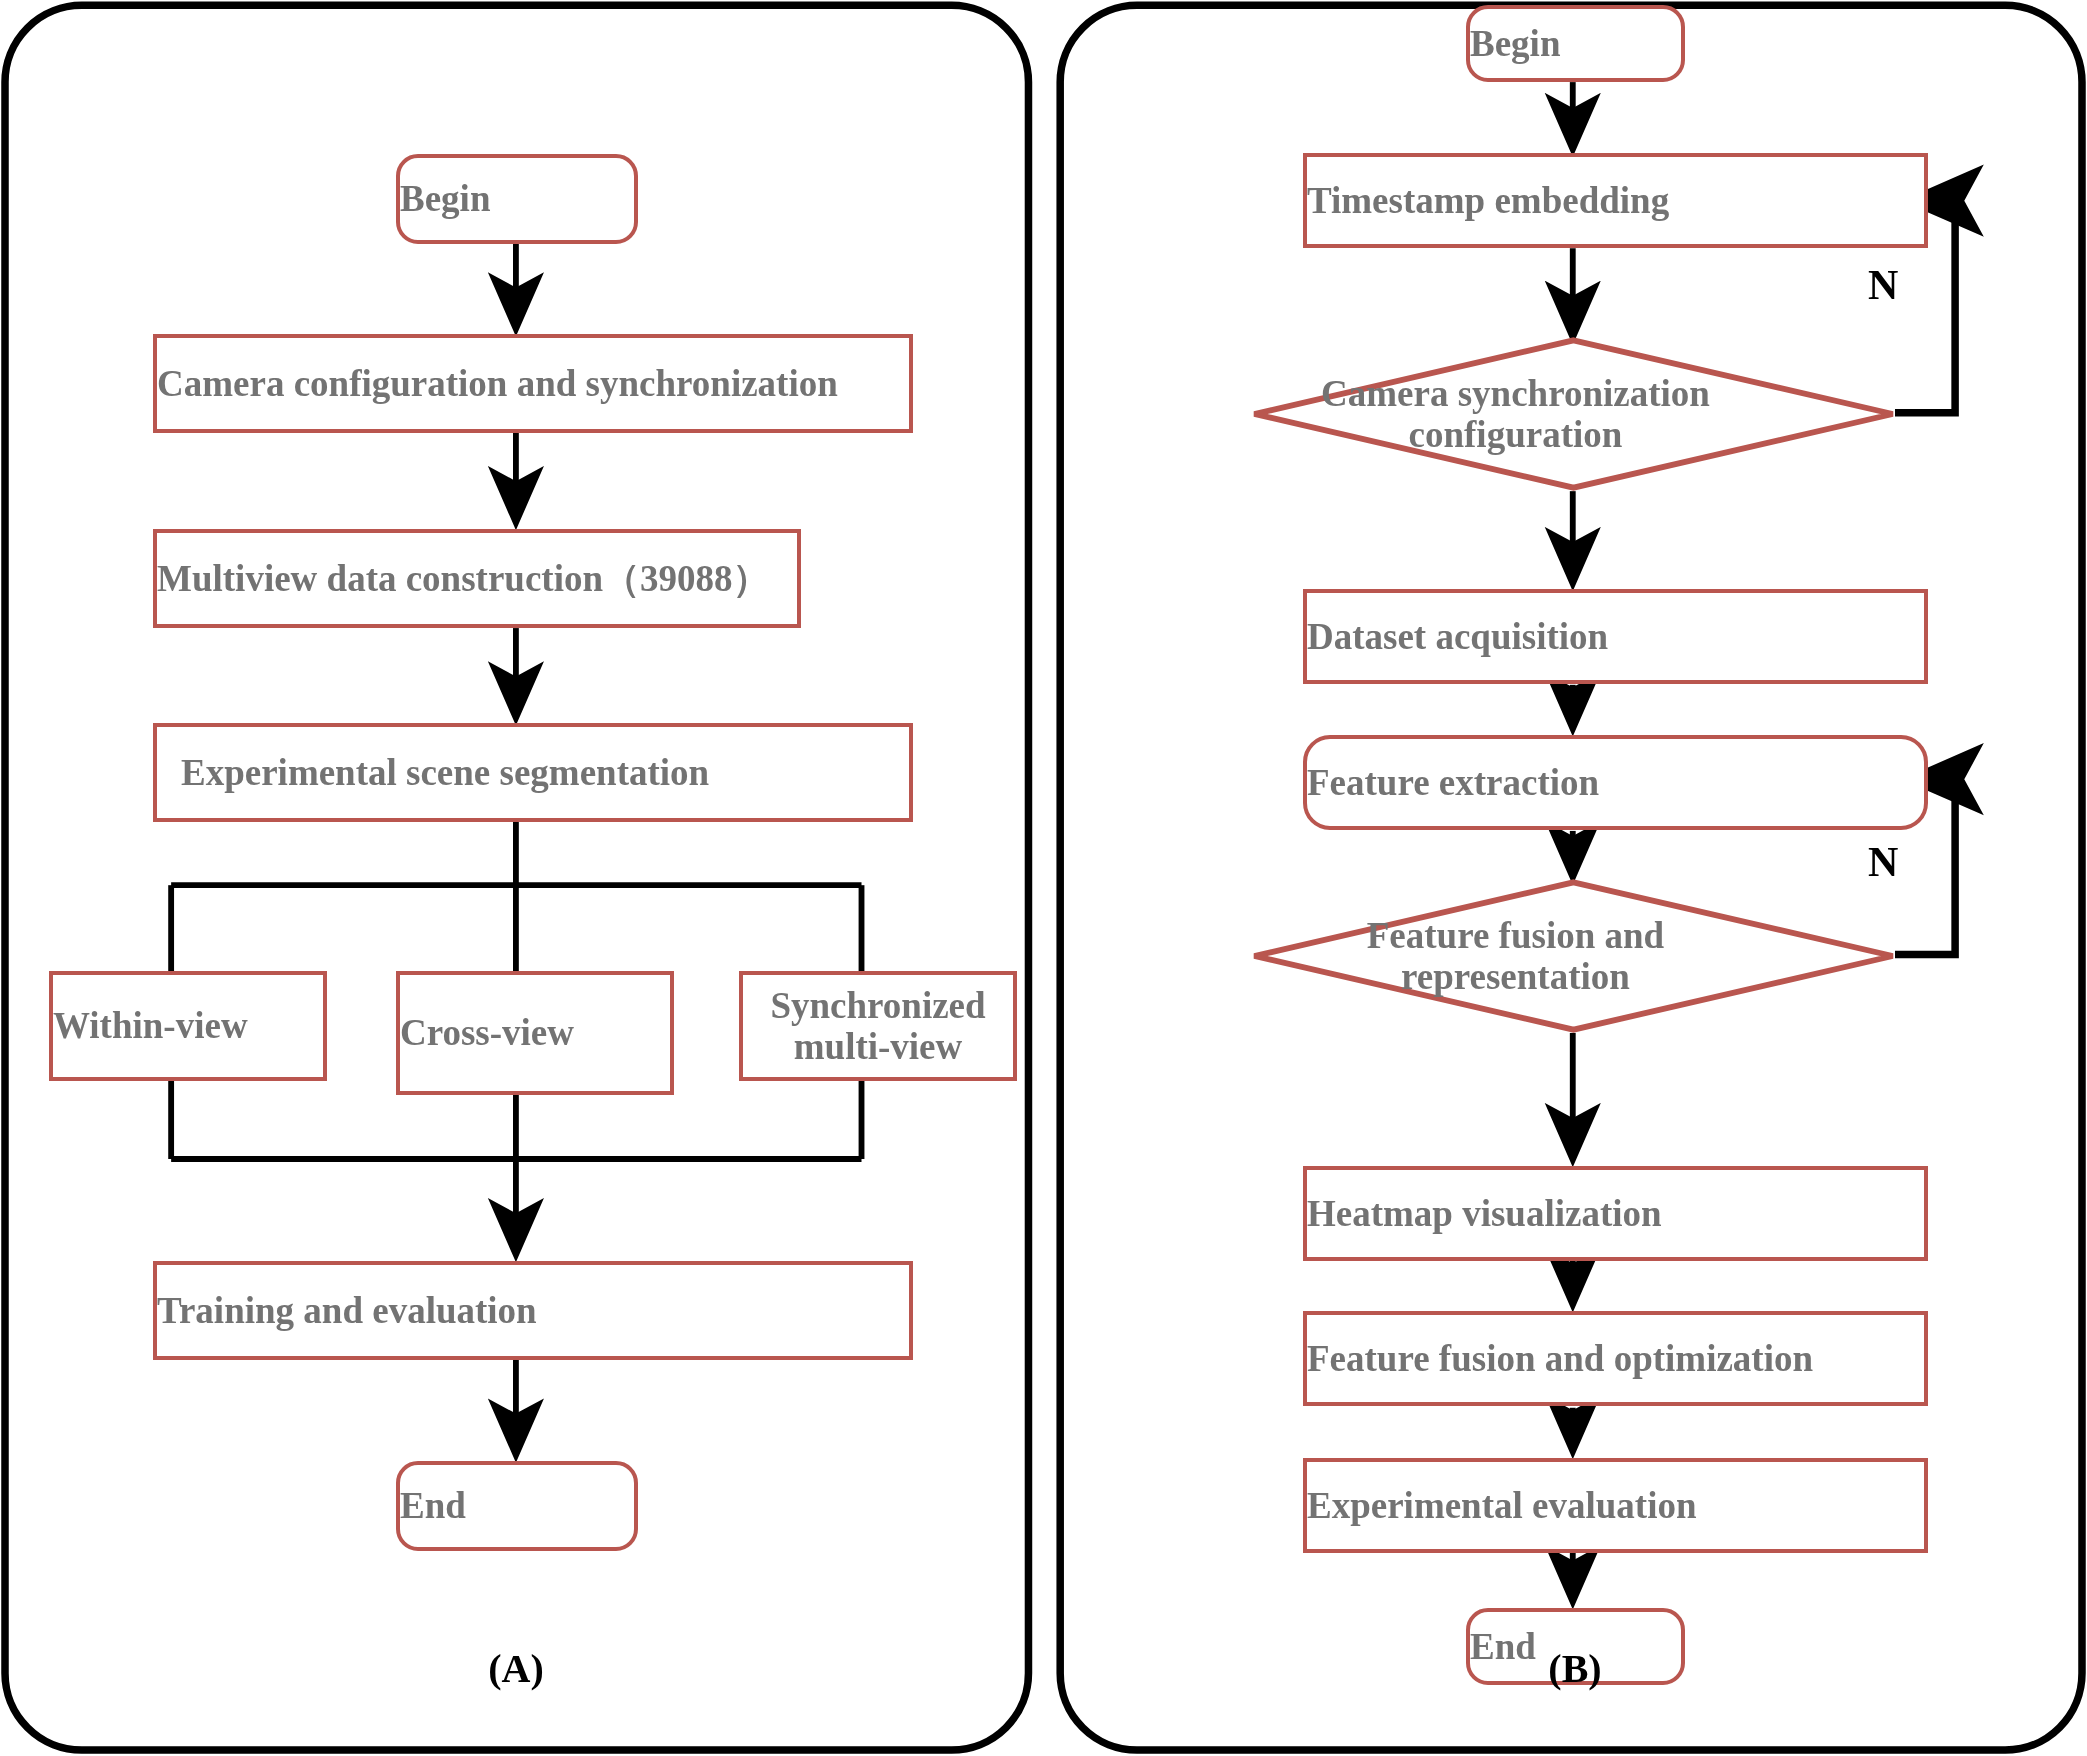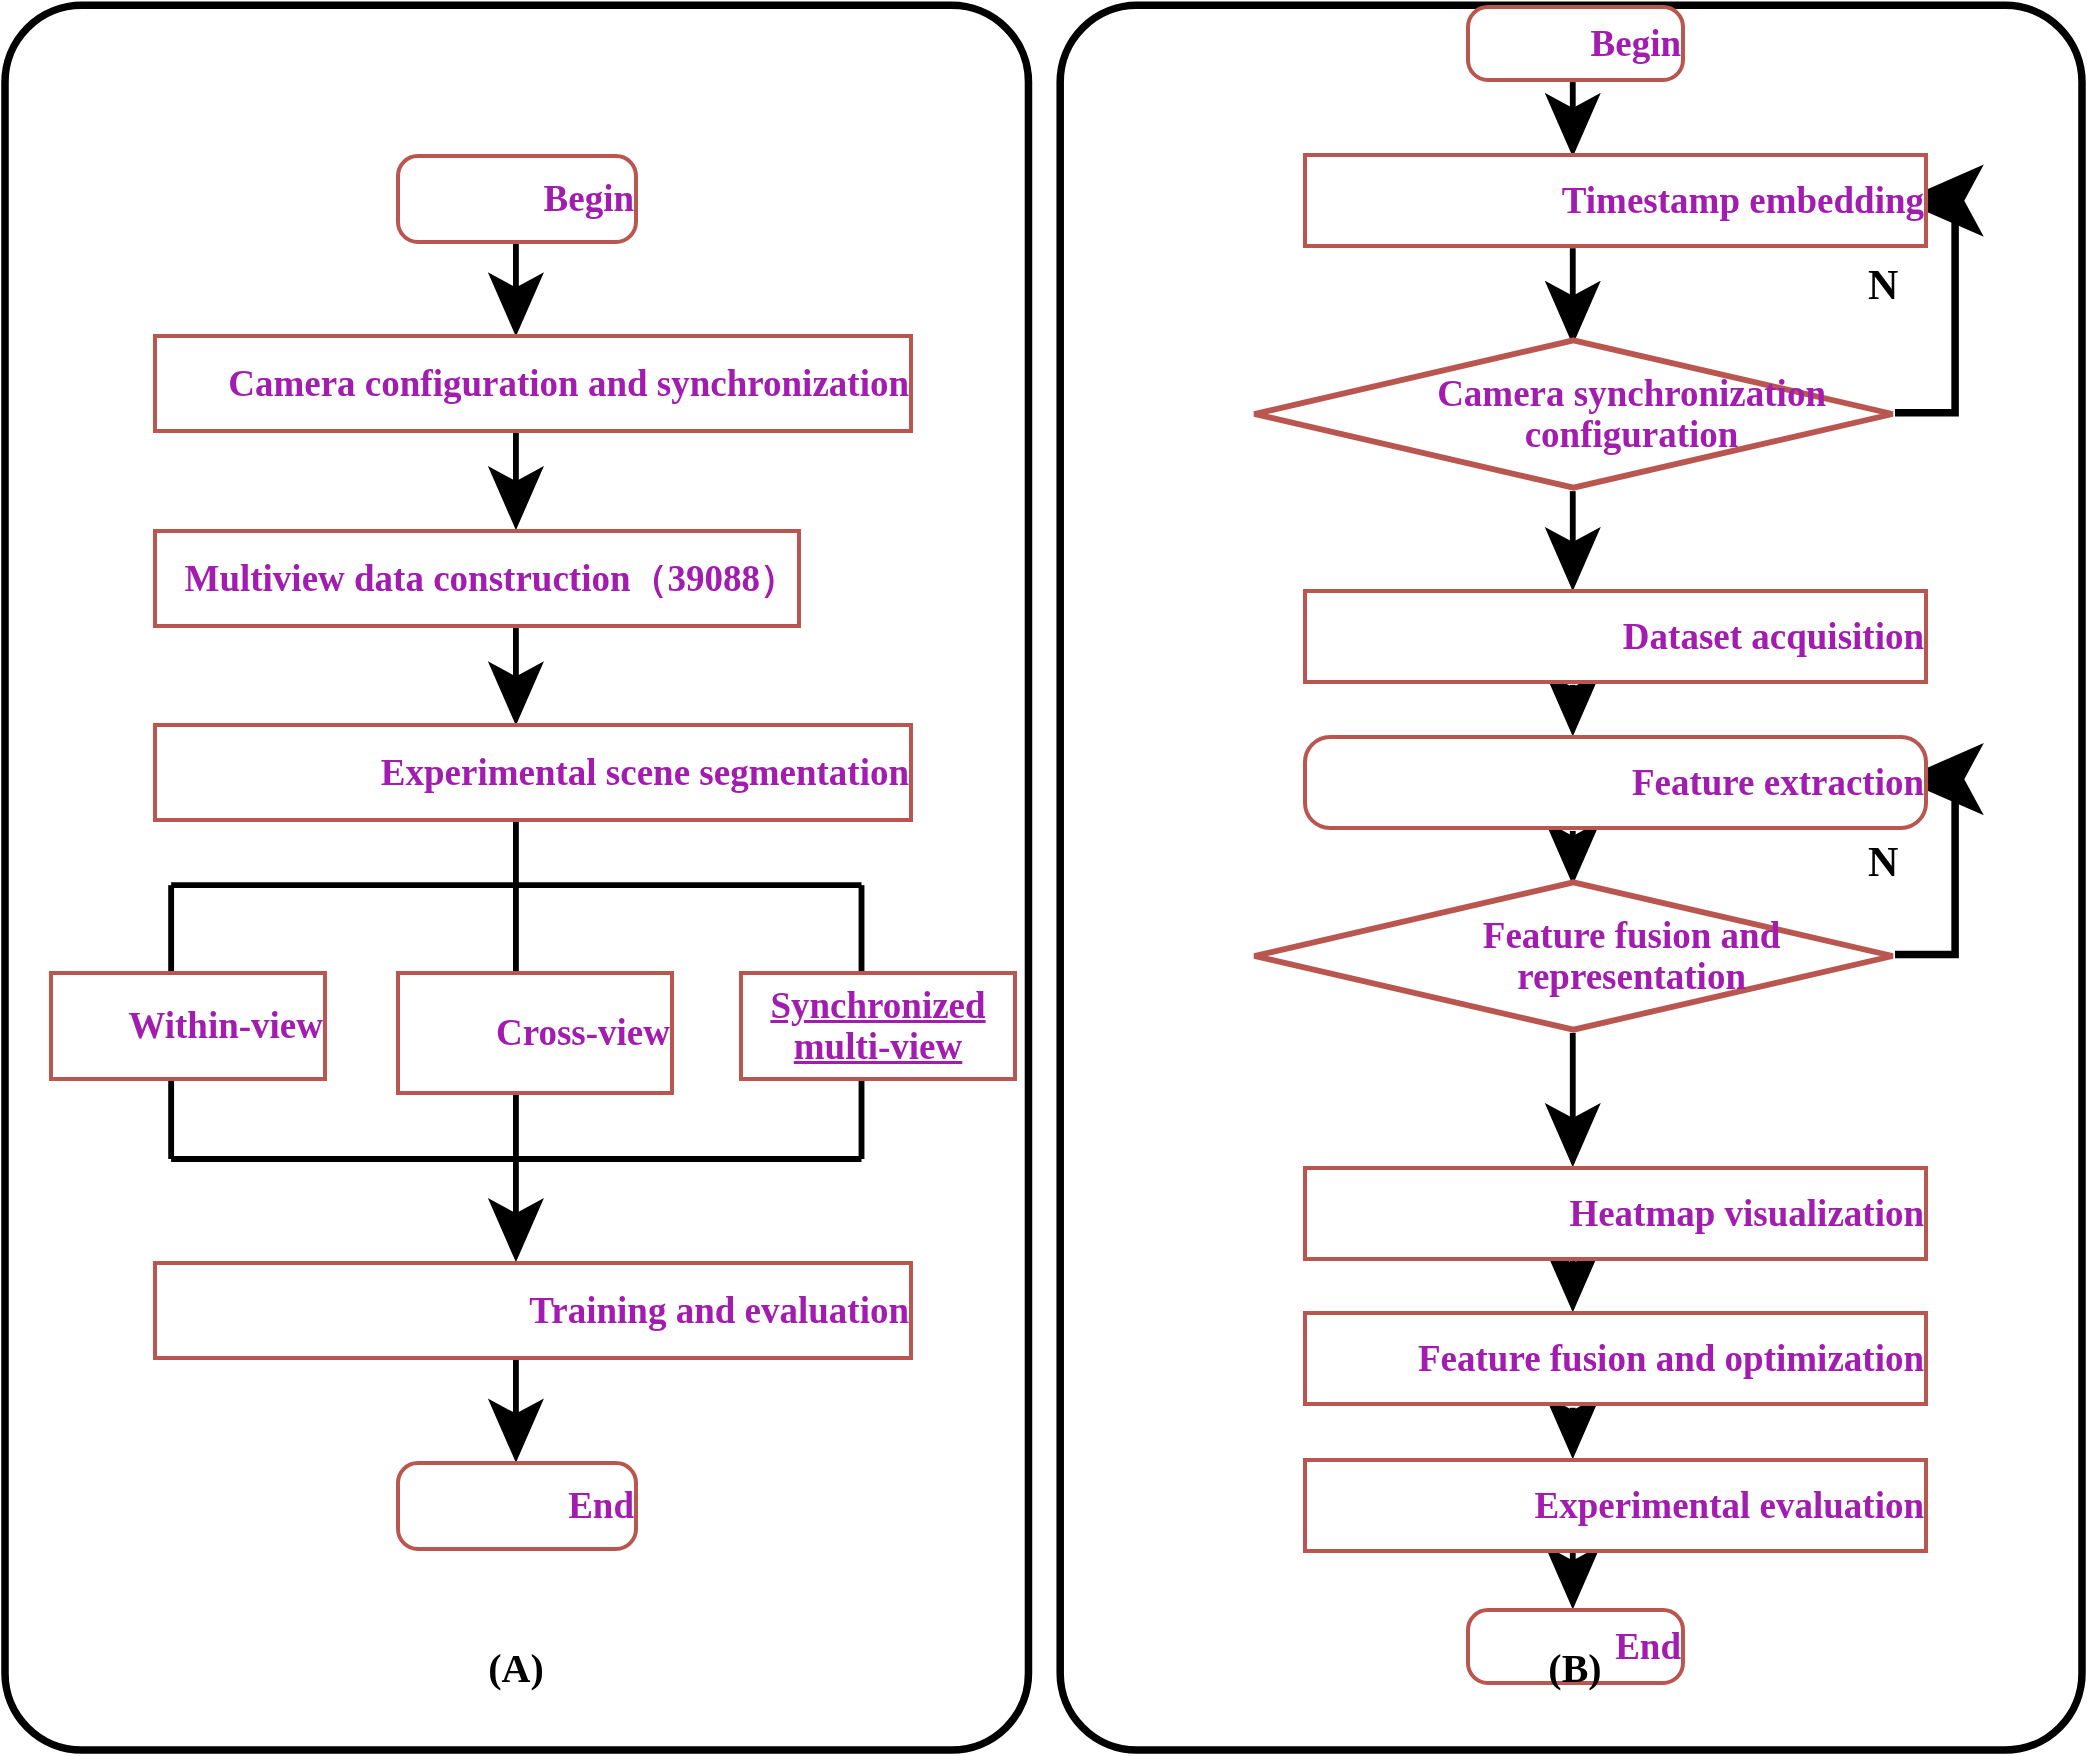--- a/index.html
+++ b/index.html
@@ -24,24 +24,24 @@
     width: 2087px;
     height: 1757px;
     pointer-events: none;
   }
   .node {
     position: absolute;
     box-sizing: border-box;
     background: #ffffff;
     display: flex;
     align-items: center;
-    justify-content: flex-end;
+    justify-content: flex-start;
     text-align: center;
     font-weight: bold;
-    color: #a21caf;
+    color: #737373;
     line-height: 1.12;
     z-index: 5;
   }
   .proc {
     border: 4.2px solid #b9564f;
     margin-left: 16px;
   }
   .term {
     border: 4.2px solid #b9564f;
     border-radius: 22px;
@@ -153,21 +153,21 @@
   </div>
 
   <div class="node proc" style="left:33px; top:971px; width:278px; height:110px; font-size:37px;">
     <span>Within-view</span>
   </div>
 
   <div class="node proc" style="left:380px; top:971px; width:278px; height:124px; font-size:37px;">
     <span>Cross-view</span>
   </div>
 
-  <div class="node proc" style="left:723px; top:971px; width:278px; height:110px; font-size:37px;text-decoration:underline;">
+  <div class="node proc" style="left:723px; top:971px; width:278px; height:110px; font-size:37px;">
     <span>Synchronized multi-view</span>
   </div>
 
   <div class="node proc" style="left:137px; top:1261px; width:760px; height:99px; font-size:37px;">
     <span>Training and evaluation</span>
   </div>
 
   <div class="node term" style="left:396px; top:1461px; width:242px; height:90px; font-size:37px;">
     <span>End</span>
   </div>

